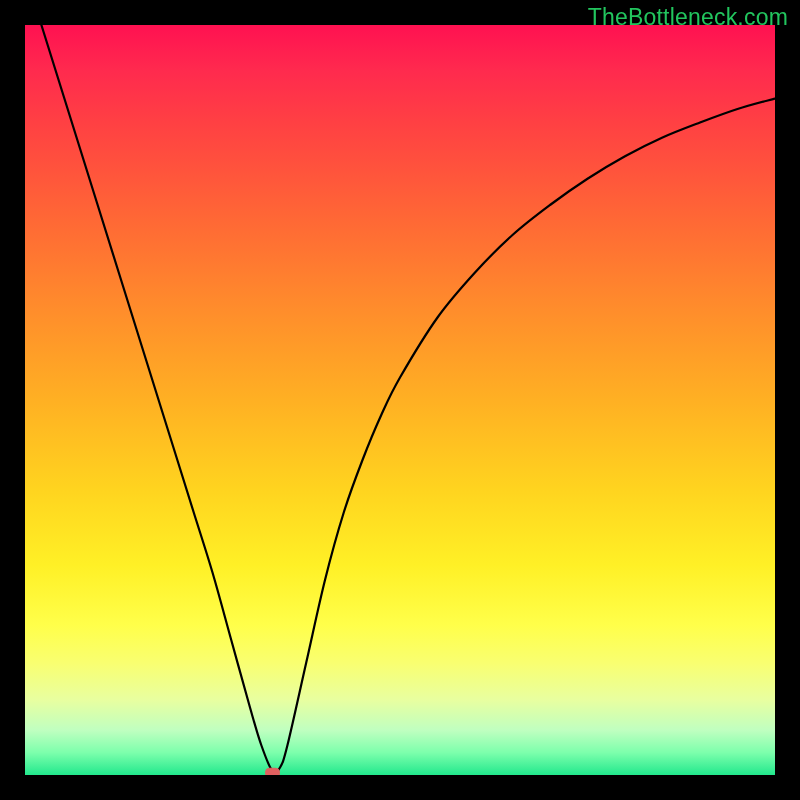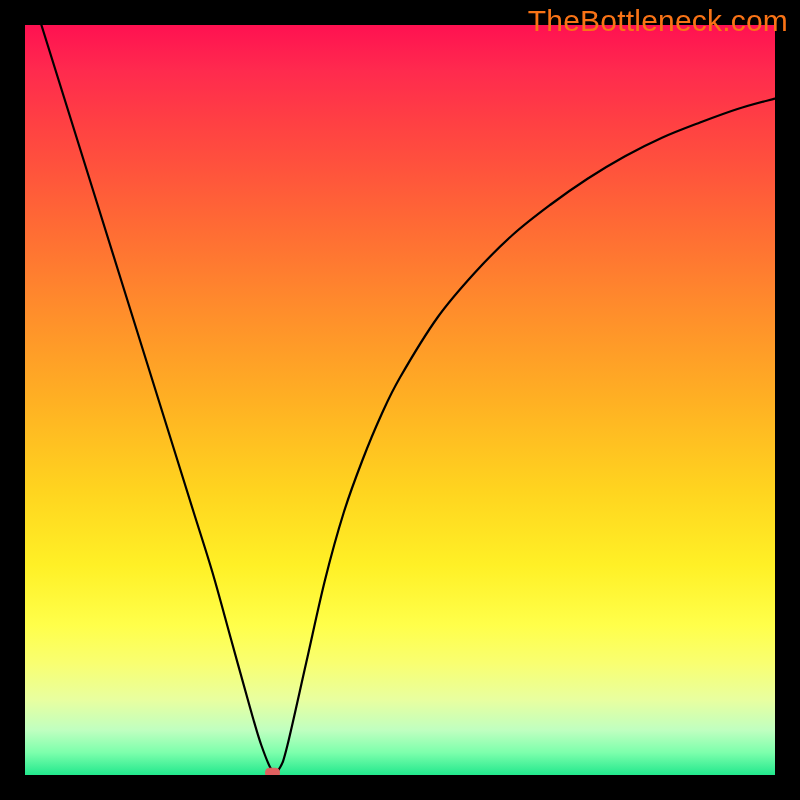--- a/index.html
+++ b/index.html
@@ -8,22 +8,22 @@
     position: relative;
     width: 800px;
     height: 800px;
     background: #000;
   }
   .watermark {
     position: absolute;
     top: 4px;
     right: 12px;
     font-family: Arial, Helvetica, sans-serif;
-    font-size: 30px;
-    color: #f97316;
+    font-size: 23px;
+    color: #22c55e;
     z-index: 5;
     letter-spacing: 0.2px;
   }
   .plot-area {
     position: absolute;
     left: 25px;
     top: 25px;
     width: 750px;
     height: 750px;
     overflow: hidden;

